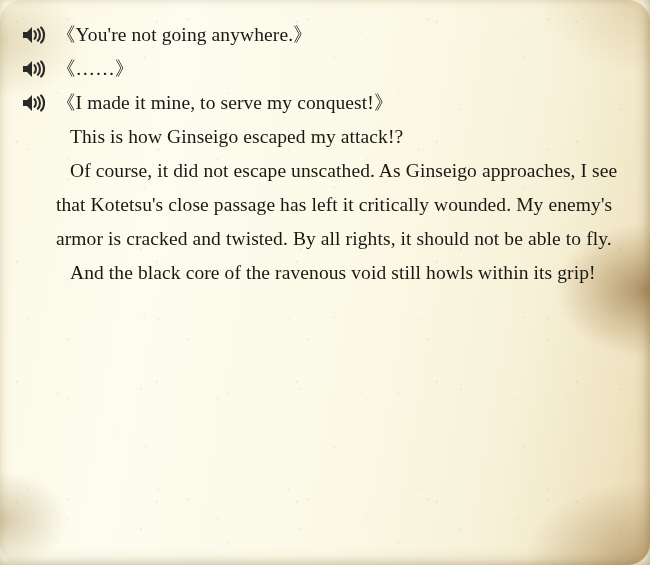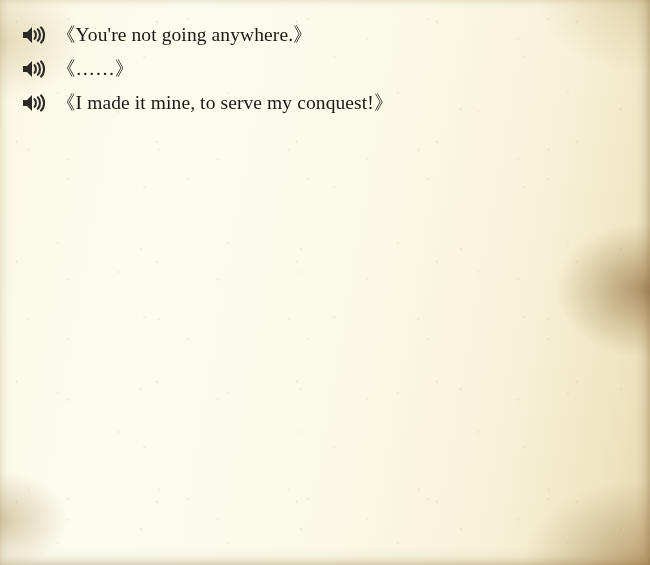--- a/index.html
+++ b/index.html
@@ -20,20 +20,21 @@
     width: 650px;
     height: 565px;
     box-sizing: border-box;
     background:
       radial-gradient(ellipse 120px 90px at 646px 290px, rgba(120,80,30,0.55) 0%, rgba(150,110,50,0.25) 45%, rgba(200,170,110,0.0) 75%),
       radial-gradient(ellipse 90px 70px at 4px 520px, rgba(150,120,60,0.35) 0%, rgba(200,170,110,0.0) 70%),
       radial-gradient(ellipse 110px 80px at 0px 40px, rgba(170,140,80,0.28) 0%, rgba(210,180,120,0.0) 75%),
       radial-gradient(ellipse 160px 110px at 640px 560px, rgba(140,100,45,0.42) 0%, rgba(200,170,110,0.0) 72%),
       radial-gradient(ellipse 150px 100px at 650px 0px, rgba(180,150,90,0.30) 0%, rgba(210,180,120,0.0) 75%),
       linear-gradient(100deg, #fbf8e3 0%, #fdfcef 25%, #fbf9e6 55%, #f7f1d8 78%, #efe4c2 92%, #e6d5ad 100%);
+    border-radius: 22px;
   }
   
   #page::before {
     content: "";
     position: absolute;
     inset: 0;
     pointer-events: none;
     background-image:
       radial-gradient(circle at 12% 18%, rgba(160,130,70,0.10) 0 1px, transparent 1.5px),
       radial-gradient(circle at 34% 62%, rgba(160,130,70,0.08) 0 1px, transparent 1.5px),
@@ -130,14 +131,26 @@
     <div class="speaker-col">
           <svg viewBox="0 0 26 22" class="voice-icon">
             <path d="M2 8 H6 L11 3 V19 L6 14 H2 Z" fill="#2b2a26"></path>
             <path d="M13.5 7.2 C15.4 9.0 15.4 13.0 13.5 14.8" fill="none" stroke="#2b2a26" stroke-width="2.1" stroke-linecap="round"></path>
             <path d="M16.8 5.3 C19.7 8.1 19.7 13.9 16.8 16.7" fill="none" stroke="#2b2a26" stroke-width="2.1" stroke-linecap="round"></path>
             <path d="M20.1 3.4 C24.0 7.2 24.0 14.8 20.1 18.6" fill="none" stroke="#2b2a26" stroke-width="2.1" stroke-linecap="round"></path>
           </svg>
         </div>
     <div class="text-col">《I made it mine, to serve my conquest!》</div>
   </div>
+      <div class="line">
+    <div class="speaker-col"></div>
+    <div class="text-col narration">This is how Ginseigo escaped my attack!?</div>
+  </div>
+      <div class="line">
+    <div class="speaker-col"></div>
+    <div class="text-col narration">Of course, it did not escape unscathed. As Ginseigo approaches, I see that Kotetsu's close passage has left it critically wounded. My enemy's armor is cracked and twisted. By all rights, it should not be able to fly.</div>
+  </div>
+      <div class="line">
+    <div class="speaker-col"></div>
+    <div class="text-col narration">And the black core of the ravenous void still howls within its grip!</div>
+  </div>
     </div>
 </div>
 
 </body></html>

